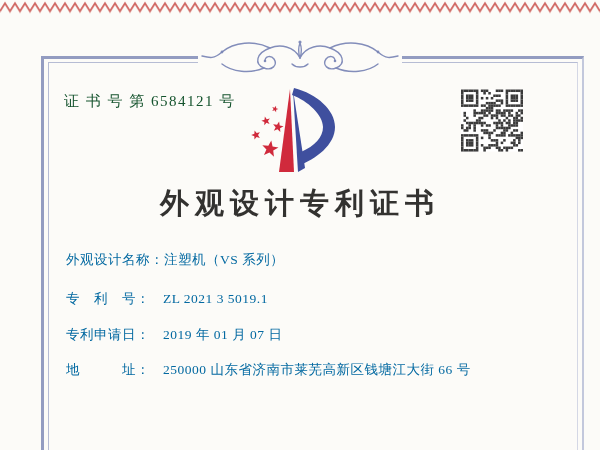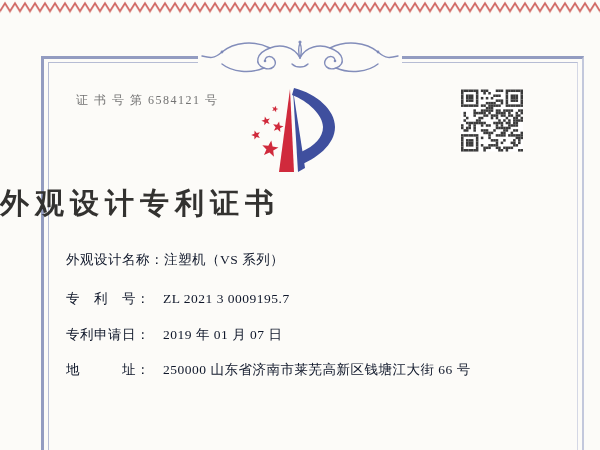--- a/index.html
+++ b/index.html
@@ -19,32 +19,32 @@
   .frame-inner{
     position:absolute;left:48px;right:22px;top:62px;bottom:-6px;
     border-top:1px solid #b6bcd4;border-left:1px solid #b6bcd4;border-right:1px solid #d4d7e5;
   }
   
   .ornament{
     position:absolute;left:50%;top:38px;transform:translateX(-50%);
     width:204px;height:42px;background:#fcfbf8;display:block;
   }
   .cert-no{
-    position:absolute;left:76px;top:92px;
-    font-size:12px;letter-spacing:1.5px;color:#737373;
+    position:absolute;left:64px;top:92px;
+    font-size:15px;letter-spacing:1.5px;color:#14532d;
   }
   .logo{position:absolute;left:245px;top:83px;width:102px;height:95px;display:block;}
   .qr{position:absolute;left:461px;top:89px;width:62px;height:63px;display:block;}
   .title{
     position:absolute;left:0;top:184px;width:100%;
-    font-size:29px;font-weight:bold;
+    text-align:center;font-size:29px;font-weight:bold;
     letter-spacing:6px;color:#333230;
   }
   .fields{position:absolute;left:0;top:0;width:100%;height:100%;}
-  .row{position:absolute;left:66px;font-size:13.5px;letter-spacing:0.5px;white-space:nowrap;color:#0f172a;}
+  .row{position:absolute;left:66px;font-size:13.5px;letter-spacing:0.5px;white-space:nowrap;color:#0369a1;}
   .row .lbl{display:inline-block;min-width:97px;}
   .row:nth-child(1){top:251px;}
   .row:nth-child(2){top:290px;}
   .row:nth-child(3){top:326px;}
   .row:nth-child(4){top:361px;}
   .row:nth-child(5){top:396px;}
   .row:nth-child(6){top:430px;}
 </style>
 </head>
 <body>
@@ -393,21 +393,21 @@
       <rect x="24" y="24" width="1.02" height="1.02" fill="#3a3a3a"></rect>
     </svg>
 
   <div class="title">外观设计专利证书</div>
 
   <div class="fields">
     <div class="row">
       <span class="lbl">外观设计名称：</span><span>注塑机（VS 系列）</span>
     </div>
     <div class="row">
-      <span class="lbl">专　利　号：</span><span>ZL 2021 3 0009195.7</span>
+      <span class="lbl">专　利　号：</span><span>ZL 2021 3 5019.1</span>
     </div>
     <div class="row">
       <span class="lbl">专利申请日：</span><span>2019 年 01 月 07 日</span>
     </div>
     <div class="row">
       <span class="lbl">地　　　址：</span><span>250000 山东省济南市莱芜高新区钱塘江大街 66 号</span>
     </div>
   </div>
 
 </div>

